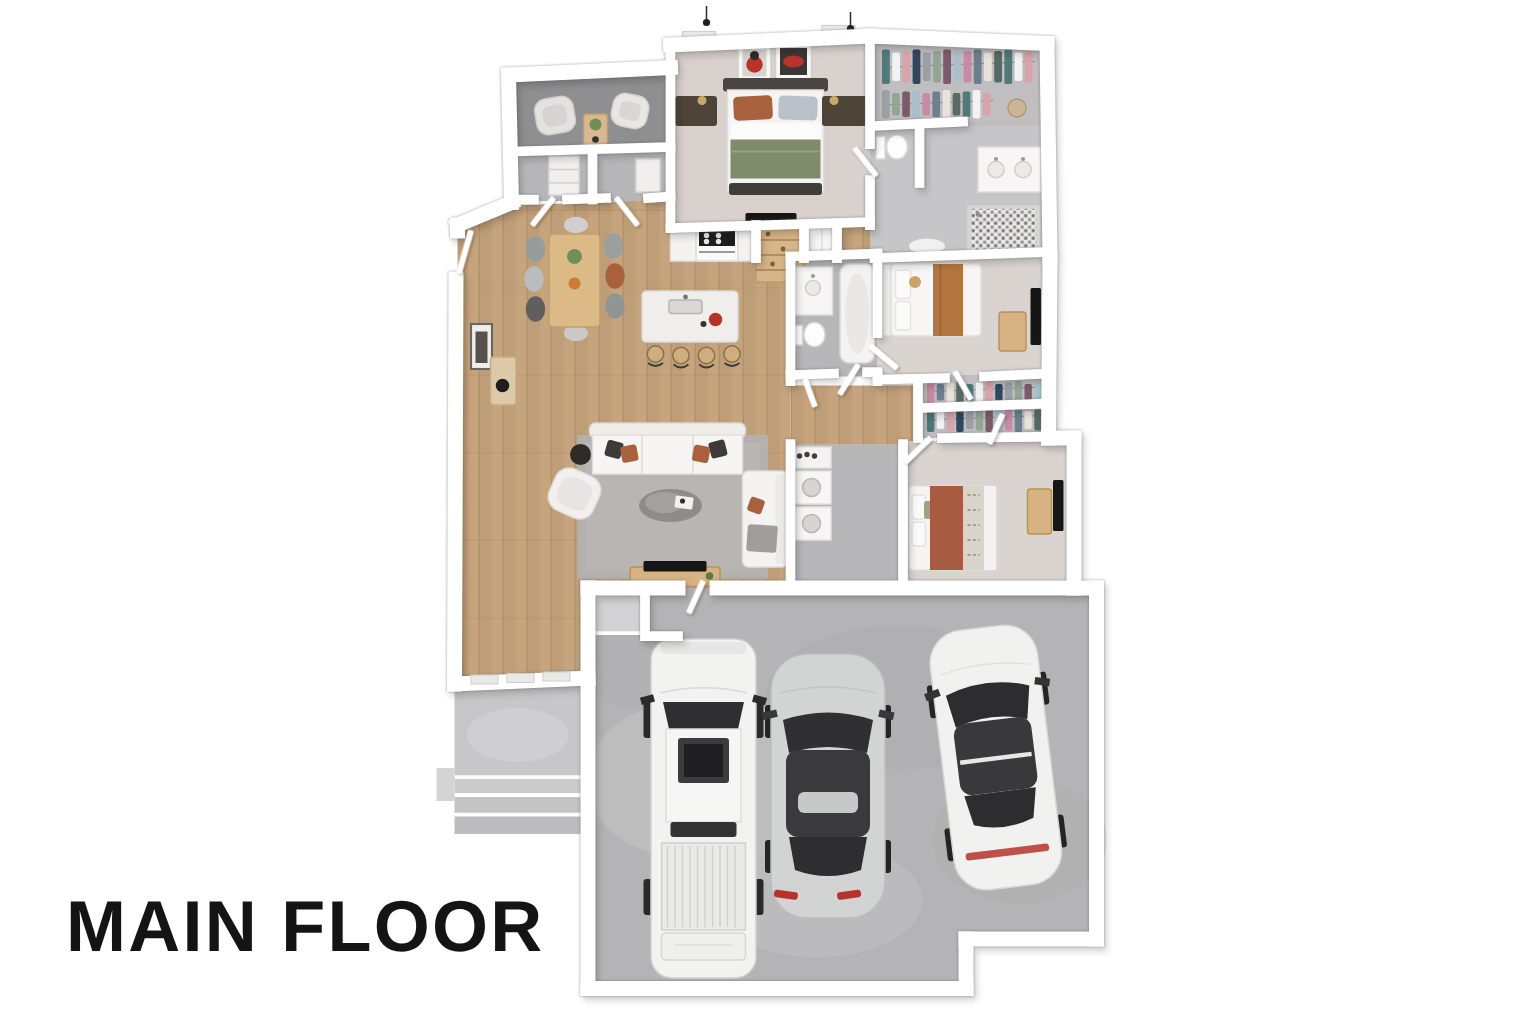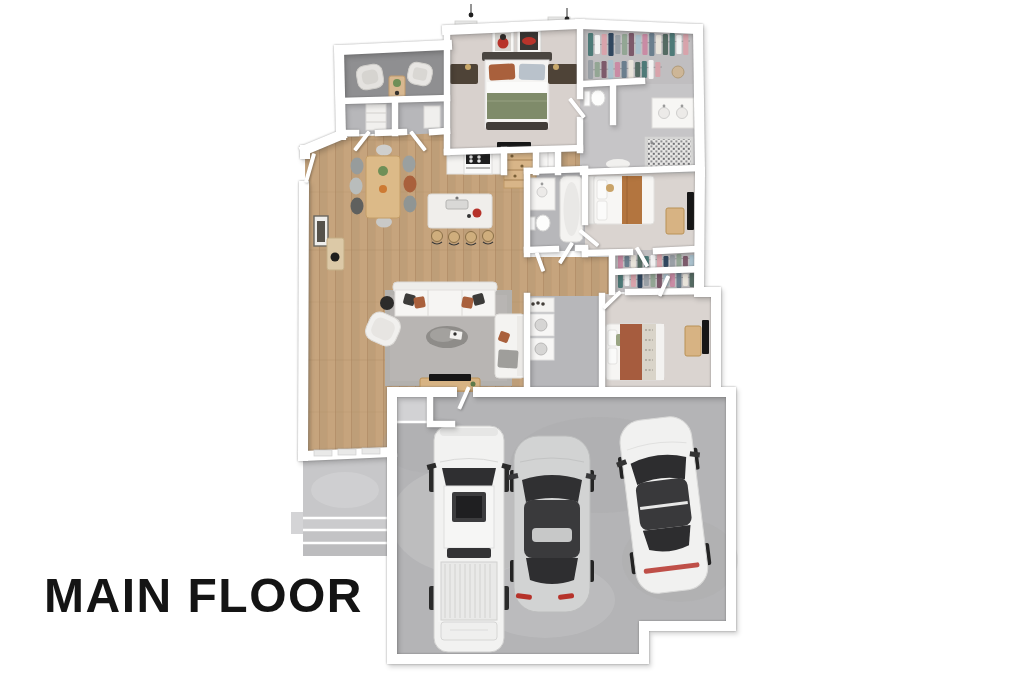--- a/index.html
+++ b/index.html
@@ -1,19 +1,19 @@
 <!DOCTYPE html>
 <html style="--bg: #ffffff; --ink: #141414; --wall: #ffffff; --wood: #c6a47d; --woodSeam: #ab8760; --carpetMaster: #d8d1cd; --carpetBed: #dad4d0; --tile: #b7b7ba; --tileLight: #c6c5c7; --officeFloor: #8f8f91; --closetFloor: #c0bec0; --garage: #b4b4b6; --porch: #c7c7c9; --rug: #b3b1ae; --whiteFurn: #f4f3f1; --tan: #d7b383; --walnut: #4e4337; --sage: #7f8b6a; --rust: #a9603c; --camel: #b3753f; --charcoal: #3c3b39; --black: #161616; --silverCar: #d2d3d3; --glass: #303032; --red: #b6322a; --marble: #f0eeeb;"><head>
 <meta charset="utf-8">
 <style>
   html,body{margin:0;padding:0;background:#fff;}
   .stage{position:relative;width:1024px;height:683px;background:var(--bg,#ffffff);overflow:hidden;
          font-family:"Liberation Sans",sans-serif;}
   .stage svg{position:absolute;left:0;top:0;}
-  .title{position:absolute;left:44px;top:572px;font-size:48px;line-height:1;font-weight:700;
+  .title{position:absolute;left:44px;top:595px;font-size:48px;line-height:1;font-weight:700;
          letter-spacing:1.5px;color:var(--ink,#141414);}
   .walls{filter:drop-shadow(0 0 1px rgba(90,90,90,.55)) drop-shadow(2px 3px 2px rgba(0,0,0,.16));}
   .walls path{stroke:var(--wall,#fff);stroke-width:6.5;fill:none;stroke-linecap:square;}
   .walls path.ext{stroke-width:10;}
   .door{fill:var(--wall,#fff);}
   .doors{filter:drop-shadow(1px 1.5px 1px rgba(0,0,0,.28));}
   .step-edge{stroke:#fff;stroke-width:2.5;}
 </style>
 </head>
 <body>

